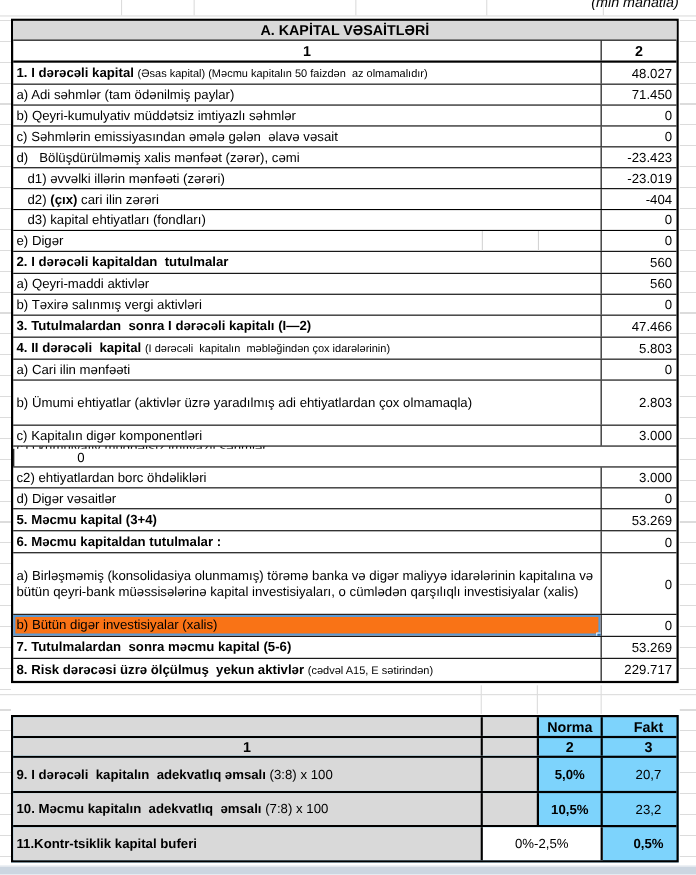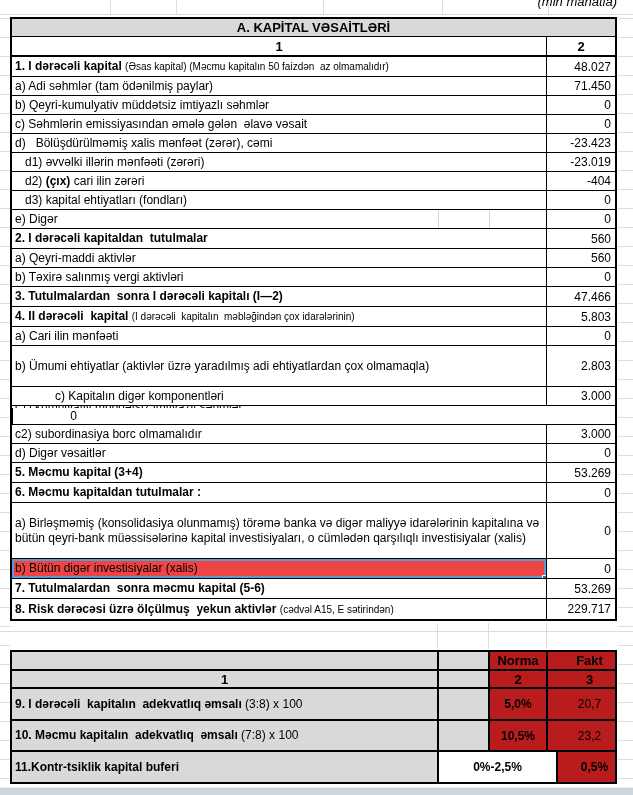--- a/index.html
+++ b/index.html
@@ -51,46 +51,46 @@
   .c-label .ltext { display:inline-block; white-space:pre-wrap; line-height:1.2; }
   .c-label.ind { padding-left:13px; }
   .c-value {
     width:69px; border-left:1px solid #000;
     display:flex; align-items:center; justify-content:flex-end;
     padding:1px 4px; white-space:nowrap;
   }
   .b  { font-weight:bold; }
   .sm { font-size:10px; }
   .c-label.selected {
-    background:#ef4444;
+    background:#f97316;
     box-shadow: inset 0 0 0 2px #5b9bd5;
   }
   .sel-handle {
     position:absolute; right:-2px; bottom:-3px; width:6px; height:6px;
     background:#2e75b6; border:1px solid #fff; z-index:4;
   }
   .faint-v { position:absolute; top:0; bottom:0; width:1px; background:#d4d4d4; }
   .faint-v.g1 { left:426px; }
   .faint-v.g2 { left:477px; }
 
   
   .ratio-table {
     position:absolute; left:10px; top:650px; width:607px;
-    border:2px solid #000; background:#b91c1c;
+    border:2px solid #000; background:#7dd3fc;
   }
   .r-row { display:flex; border-bottom:2px solid #000; }
   .ratio-table .r-row:last-child, #ratio-rows .r-row:last-child { border-bottom:none; }
   .rc { display:flex; align-items:center; border-right:2px solid #000; padding:1px 3px; }
   .rc:last-child { border-right:none; }
   .rc .ltext { display:inline-block; white-space:pre-wrap; line-height:1.2; }
   .rl { width:427px; }
   .rs { width:51px; }
   .rn { width:58px; justify-content:center; font-weight:bold; }
   .rf { flex:1; justify-content:center;margin-left:16px; }
-  .rm { width:119px; justify-content:center; font-weight:bold; background:#fff; }
+  .rm { width:109px; justify-content:center; font-weight:normal; background:#fff; }
   .gray { background:#d9d9d9; }
   .center { justify-content:center; }
   .bold { font-weight:bold; }
   .hdr-r { height:19px; font-size:13px; }
   .num-r { height:18px; font-size:13px; }
 
   .bottom-strip {
     position:absolute; left:0; top:787px; width:633px; height:8px;
     background:#ccd6e1; border-top:1px solid #e9edf2;
   }
@@ -211,35 +211,35 @@
           <span class="ltext"><span class="">a) Cari ilin mənfəəti</span></span>
         </div>
         <div class="c-value">0</div>
       </div>
       <div class="t-row" style="height: 41px;">
         <div class="c-label">
           <span class="ltext"><span class="">b) Ümumi ehtiyatlar (aktivlər üzrə yaradılmış adi ehtiyatlardan çox olmamaqla)</span></span>
         </div>
         <div class="c-value">2.803</div>
       </div>
-      <div class="t-row" style="height: 19px; padding-left: 40px;">
+      <div class="t-row" style="height: 19px;">
         <div class="c-label">
           <span class="ltext"><span class="">c) Kapitalın digər komponentləri</span></span>
         </div>
         <div class="c-value">3.000</div>
       </div>
       <div class="t-row" style="height: 19px; flex-direction: column;">
         <div class="c-label">
           <span class="ltext"><span class="">c1) kumulyativ müddətsiz imtiyazlı səhmlər</span></span>
         </div>
         <div class="c-value">0</div>
       </div>
       <div class="t-row" style="height: 19px;">
         <div class="c-label">
-          <span class="ltext"><span class="">c2) subordinasiya borc olmamalıdır</span></span>
+          <span class="ltext"><span class="">c2) ehtiyatlardan borc öhdəlikləri</span></span>
         </div>
         <div class="c-value">3.000</div>
       </div>
       <div class="t-row" style="height: 19px; justify-content: space-between;">
         <div class="c-label">
           <span class="ltext"><span class="">d) Digər vəsaitlər</span></span>
         </div>
         <div class="c-value">0</div>
       </div>
       <div class="t-row" style="height: 20px;">

